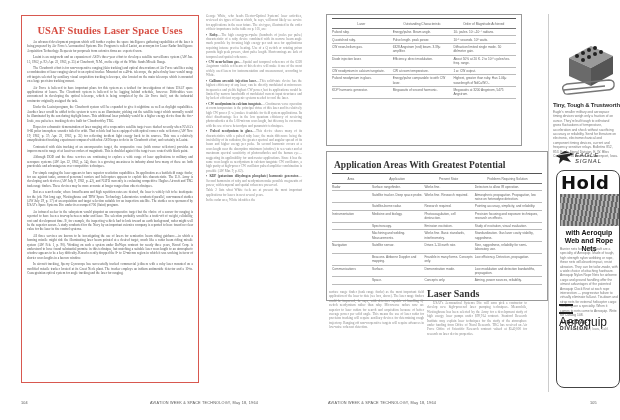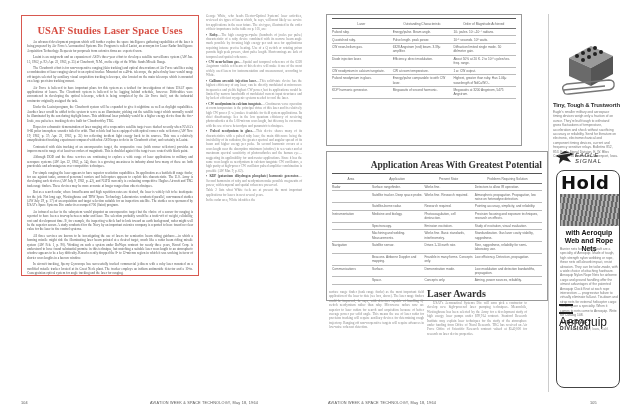--- a/index.html
+++ b/index.html
@@ -3,21 +3,21 @@
 <meta charset="utf-8">
 <style>
   html, body { margin:0; padding:0; }
   body { width:620px; height:420px; background:#fff; position:relative; overflow:hidden;
          font-family:"Liberation Serif", serif; color:#444; }
   .abs { position:absolute; }
   .tiny { font-size:3.3px; line-height:4.4px; }
   .sans { font-family:"Liberation Sans", sans-serif; }
 
   
-  #usaf-box { left:21px; top:15px; width:178px; height:261px; border:1.6px solid #d8584f; box-sizing:border-box; padding:4px 5px; }
+  #usaf-box { left:21px; top:15px; width:178px; height:368px; border:1.6px solid #d8584f; box-sizing:border-box; padding:4px 5px; }
   #usaf-title { color:#d64d42; font-weight:bold; font-size:10.5px; text-align:center; margin:5px 0 4px; letter-spacing:0.1px; }
   #usaf-box p { margin:0 0 2px; text-indent:6px; text-align:justify; color:#555; }
 
   
   #col-white { left:206px; top:14px; width:96px; height:378px; color:#888; text-align:justify; }
   #col-white p { margin:0 0 1px; }
   #col-white b { color:#555; }
 
   
   #laser-table { left:326px; top:14px; width:196px; height:132px; border:1px solid #999; box-sizing:border-box; padding:3px 5px; }
@@ -133,21 +133,21 @@
       </div>
       <div class="trow ">
         <div class="tc" style="width: 33%;">KDP harmonic generator.</div>
         <div class="tc" style="width: 33%;">Megawatts of second harmonic.</div>
         <div class="tc" style="width: 34%;">Megawatts at 3200 Angstrom, 5475 Angstrom.</div>
       </div>
     </div>
 </div>
 
 <div id="app-table" class="abs">
-  <div class="tbl-title" style="font-size:9.5px;text-align:right;margin-left:2px">Application Areas With Greatest Potential</div>
+  <div class="tbl-title" style="font-size:9.5px;text-align:left;margin-left:2px">Application Areas With Greatest Potential</div>
   <div class="tbl-rule"></div>
   <div id="t2-body">
       <div class="trow hdr">
         <div class="tc" style="width: 19%; text-align: center;">Area</div>
         <div class="tc" style="width: 25%; text-align: center;">Application</div>
         <div class="tc" style="width: 24%; text-align: center;">Present State</div>
         <div class="tc" style="width: 32%; text-align: center;">Problems Requiring Solution</div>
       </div>
       <div class="trow ">
         <div class="tc" style="width: 19%;">Radar</div>
@@ -208,21 +208,21 @@
         <div class="tc" style="width: 25%;">Space.</div>
         <div class="tc" style="width: 24%;">Concepts only.</div>
         <div class="tc" style="width: 32%;">Aiming, power sources, reliability.</div>
       </div>
     </div>
 </div>
 
 <div id="col-range" class="abs tiny">surface range finder (tank range finder) as the most important field application of the laser to date (see box, above). The laser range finders could be improved, he says, with detectors capable of handling Q-switch neodymium rather than ruby. Microwave radars now are superior to laser radars for search and acquisition because of better average power per solid angle. This means the use of laser radar for precision tracking will require auxiliary devices for determining rough trajectory. Ranging off non-cooperative targets will require advances in low-noise coherent detection.</div>
 
 <div id="awards" class="abs">
-  <h2>Laser Awards</h2>
+  <h2>Laser Sands</h2>
   <p class="tiny">USAF's Aeronautical Systems Div. will soon pick a contractor to develop new high-powered laser pumping techniques. Meanwhile, Westinghouse has been selected by the Army for a development study of high energy laser pumps under $99,914 contract. Stanford Research Institute may explain laser techniques for the study of the atmosphere under funding from Office of Naval Research. TRG has received an Air Force Office of Scientific Research contract valued at $540,000 for research on laser device properties.</p>
 </div>
 
 <div id="divider" class="abs"></div>
 
 <div id="ad-tiny" class="abs">
   <svg id="chip" class="abs" style="left:8px;top:26px;width:55px;height:62px" viewBox="0 0 55 62">
     <polygon points="8,18 30,6 52,16 30,28" fill="#9a9a9a"></polygon>
     <polygon points="8,18 30,28 30,46 8,36" fill="#6a6a6a"></polygon>
     <polygon points="30,28 52,16 52,34 30,46" fill="#555"></polygon>

